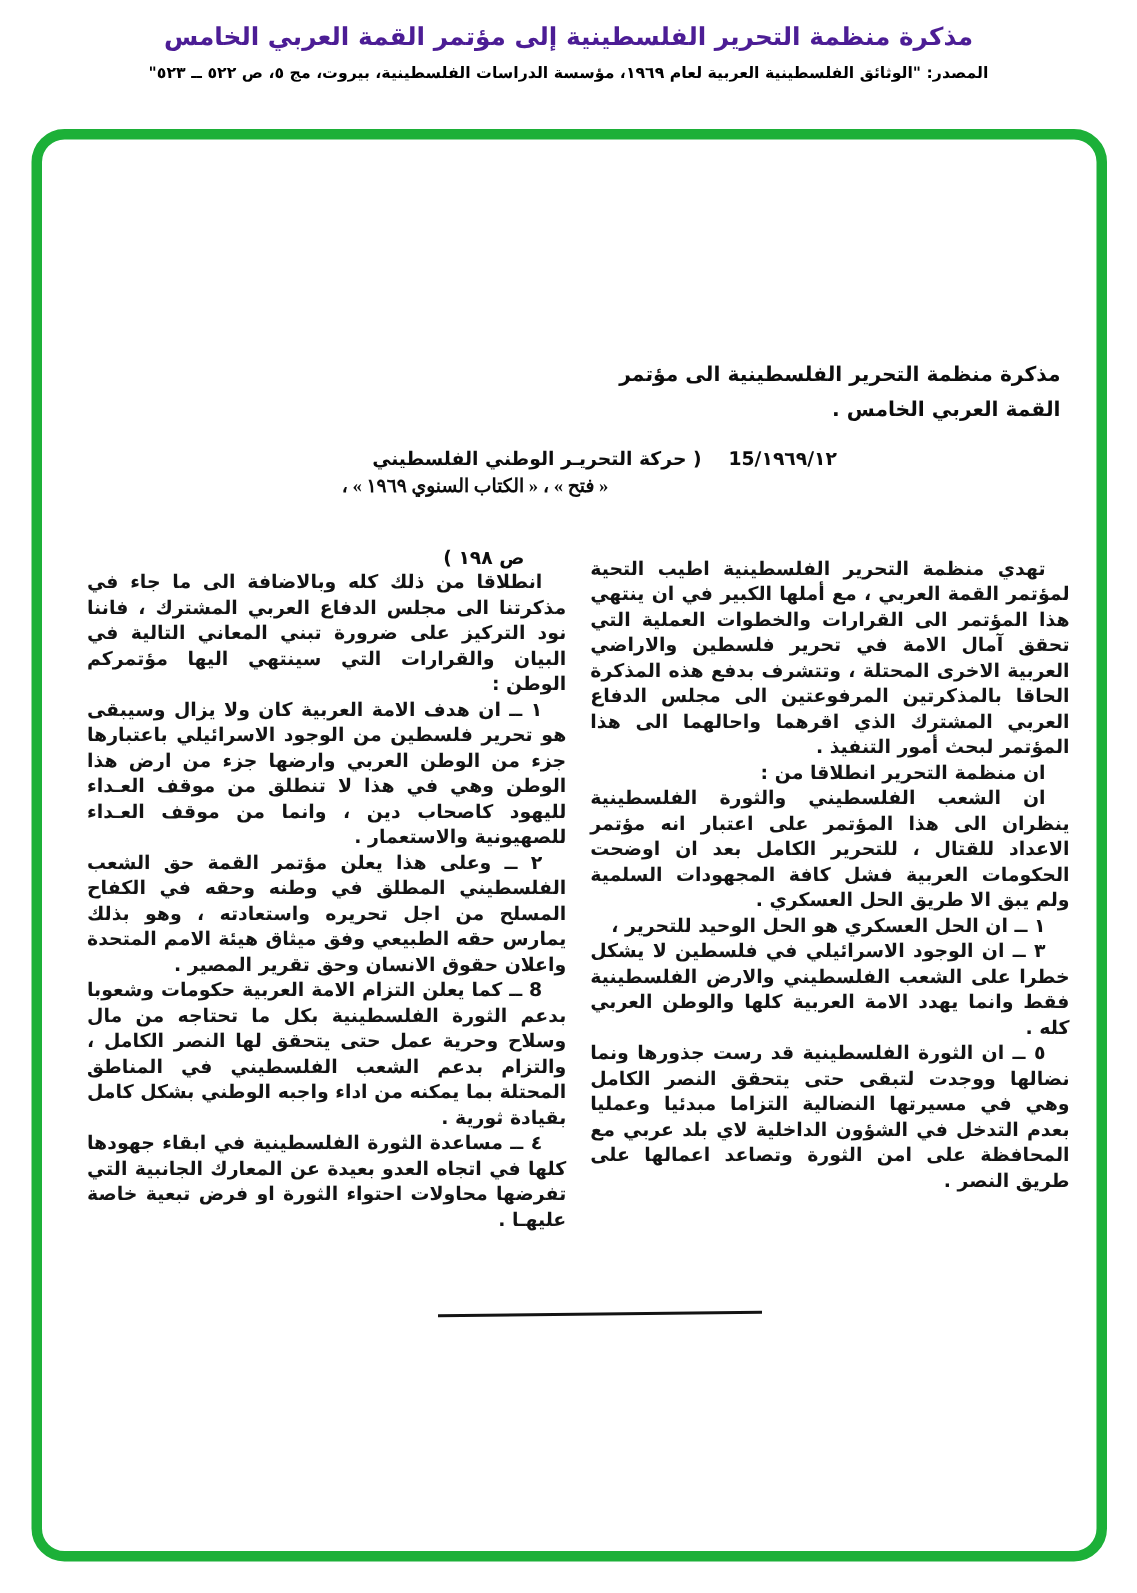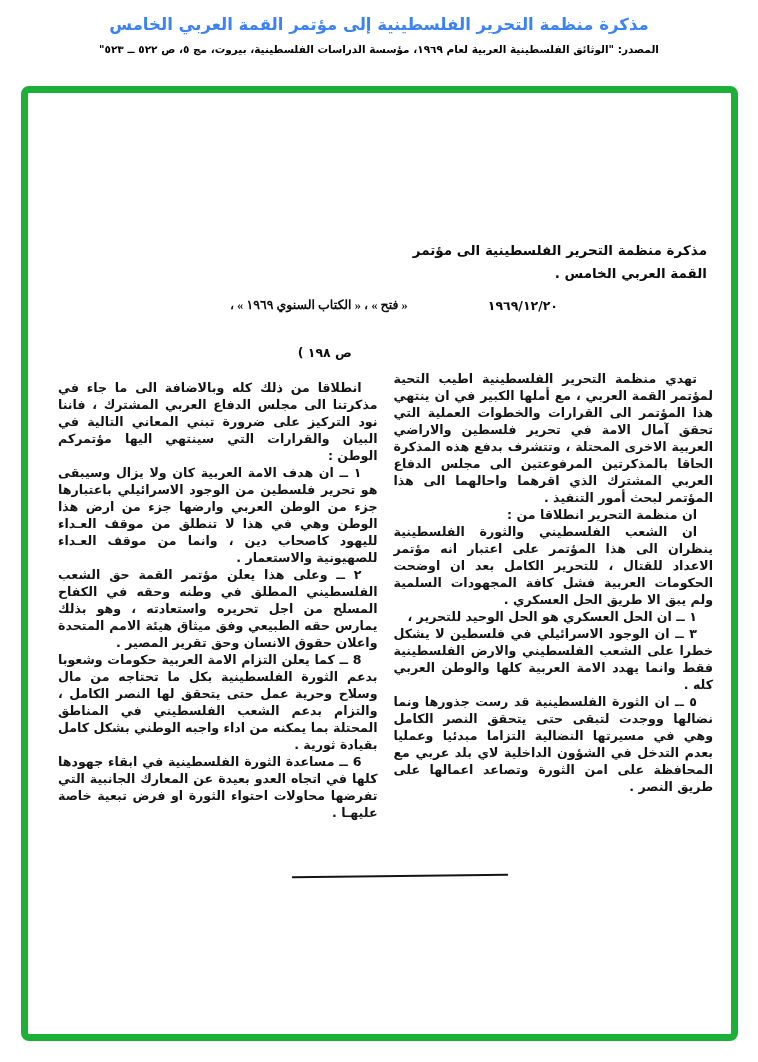--- a/index.html
+++ b/index.html
@@ -7,31 +7,31 @@
   body { width:758px; height:1062px; font-family:"DejaVu Sans", sans-serif; }
 
   .screen {
     position:relative; width:758px; height:1062px;
     background:#ffffff; overflow:hidden; direction:rtl; color:#111;
   }
 
   
   .top-header { position:absolute; top:0; left:0; right:0; text-align:center; }
   .top-title {
-    margin-top:13px; font-size:16.5px; font-weight:bold; color:#3b82f6;
+    margin-top:13px; font-size:16.5px; font-weight:bold; color:#4c1d95;
     letter-spacing:0; line-height:24px;
   }
   .top-source {
     margin-top:5px; font-size:10.5px; font-weight:bold; color:#000; line-height:15px;
   }
 
   
   .green-frame {
     position:absolute; left:21px; top:86px; width:717px; height:955px;
-    border:7px solid #1cb038; border-radius:8px; background:#ffffff;
+    border:7px solid #1cb038; border-radius:22px; background:#ffffff;
   }
   .doc { position:absolute; inset:0; font-weight:bold; color:#161616; }
 
   
   .doc-heading {
     position:absolute; top:146px; right:24px; width:312px;
     font-size:13.5px; line-height:23px; text-align:right; color:#0d0d0d;
   }
 
   
@@ -70,22 +70,23 @@
     <div class="top-title">مذكرة منظمة التحرير الفلسطينية إلى مؤتمر القمة العربي الخامس</div>
     <div class="top-source">المصدر: "الوثائق الفلسطينية العربية لعام ١٩٦٩، مؤسسة الدراسات الفلسطينية، بيروت، مج ٥، ص ٥٢٢ ــ ٥٢٣"</div>
   </header>
 
   <div class="green-frame">
     <div class="doc">
 
       <div class="doc-heading">مذكرة منظمة التحرير الفلسطينية الى مؤتمر القمة العربي الخامس .</div>
 
       <div class="doc-cite">
-        <span class="cite-date">١٩٦٩/١٢/٢٠</span>
+        <span class="cite-date">١٩٦٩/١٢/15</span>
         <div class="cite-lines">
+          <div class="cite-l1">( حركة التحريـر الوطني الفلسطيني</div>
           <div class="cite-l2">« فتح » ، « الكتاب السنوي ١٩٦٩ » ،</div>
           <div class="cite-l3">ص ١٩٨ )</div>
         </div>
       </div>
 
       <div class="columns">
 
         <div class="col col-first">
           <p>تهدي منظمة التحرير الفلسطينية اطيب التحية لمؤتمر القمة العربي ، مع أملها الكبير في ان ينتهي هذا المؤتمر الى القرارات والخطوات العملية التي تحقق آمال الامة في تحرير فلسطين والاراضي العربية الاخرى المحتلة ، وتتشرف بدفع هذه المذكرة الحاقا بالمذكرتين المرفوعتين الى مجلس الدفاع العربي المشترك الذي اقرهما واحالهما الى هذا المؤتمر لبحث أمور التنفيذ .</p>
           <p>ان منظمة التحرير انطلاقا من :</p>
@@ -93,21 +94,21 @@
           <p>١ ــ ان الحل العسكري هو الحل الوحيد للتحرير ،</p>
           <p>٣ ــ ان الوجود الاسرائيلي في فلسطين لا يشكل خطرا على الشعب الفلسطيني والارض الفلسطينية فقط وانما يهدد الامة العربية كلها والوطن العربي كله .</p>
           <p>٥ ــ ان الثورة الفلسطينية قد رست جذورها ونما نضالها ووجدت لتبقى حتى يتحقق النصر الكامل وهي في مسيرتها النضالية التزاما مبدئيا وعمليا بعدم التدخل في الشؤون الداخلية لاي بلد عربي مع المحافظة على امن الثورة وتصاعد اعمالها على طريق النصر .</p>
         </div>
 
         <div class="col col-second">
           <p>انطلاقا من ذلك كله وبالاضافة الى ما جاء في مذكرتنا الى مجلس الدفاع العربي المشترك ، فاننا نود التركيز على ضرورة تبني المعاني التالية في البيان والقرارات التي سينتهي اليها مؤتمركم الوطن :</p>
           <p>١ ــ ان هدف الامة العربية كان ولا يزال وسيبقى هو تحرير فلسطين من الوجود الاسرائيلي باعتبارها جزء من الوطن العربي وارضها جزء من ارض هذا الوطن وهي في هذا لا تنطلق من موقف العـداء لليهود كاصحاب دين ، وانما من موقف العـداء للصهيونية والاستعمار .</p>
           <p>٢ ــ وعلى هذا يعلن مؤتمر القمة حق الشعب الفلسطيني المطلق في وطنه وحقه في الكفاح المسلح من اجل تحريره واستعادته ، وهو بذلك يمارس حقه الطبيعي وفق ميثاق هيئة الامم المتحدة واعلان حقوق الانسان وحق تقرير المصير .</p>
           <p>8 ــ كما يعلن التزام الامة العربية حكومات وشعوبا بدعم الثورة الفلسطينية بكل ما تحتاجه من مال وسلاح وحرية عمل حتى يتحقق لها النصر الكامل ، والتزام بدعم الشعب الفلسطيني في المناطق المحتلة بما يمكنه من اداء واجبه الوطني بشكل كامل بقيادة ثورية .</p>
-          <p>6 ــ مساعدة الثورة الفلسطينية في ابقاء جهودها كلها في اتجاه العدو بعيدة عن المعارك الجانبية التي تفرضها محاولات احتواء الثورة او فرض تبعية خاصة عليهـا .</p>
+          <p>٤ ــ مساعدة الثورة الفلسطينية في ابقاء جهودها كلها في اتجاه العدو بعيدة عن المعارك الجانبية التي تفرضها محاولات احتواء الثورة او فرض تبعية خاصة عليهـا .</p>
         </div>
 
       </div>
 
       <div class="end-rule"></div>
 
     </div>
   </div>
 
 </div>

